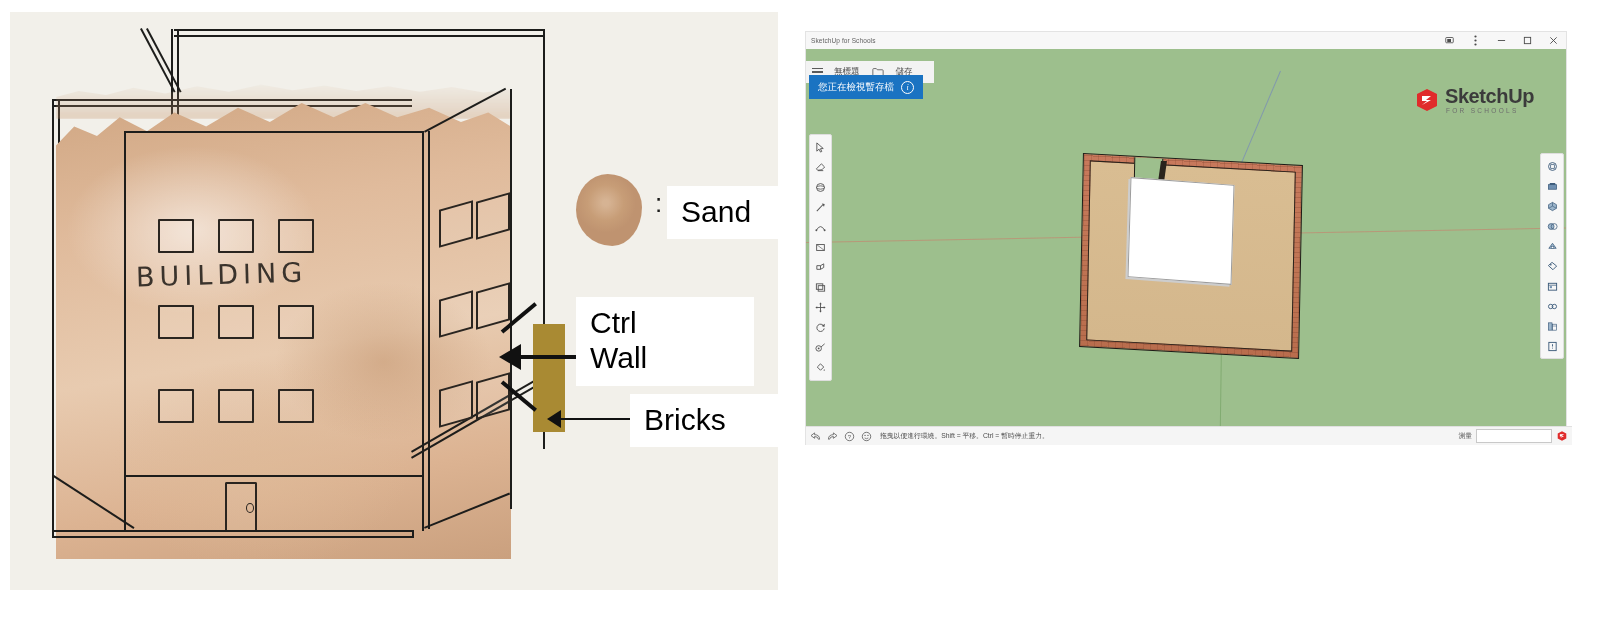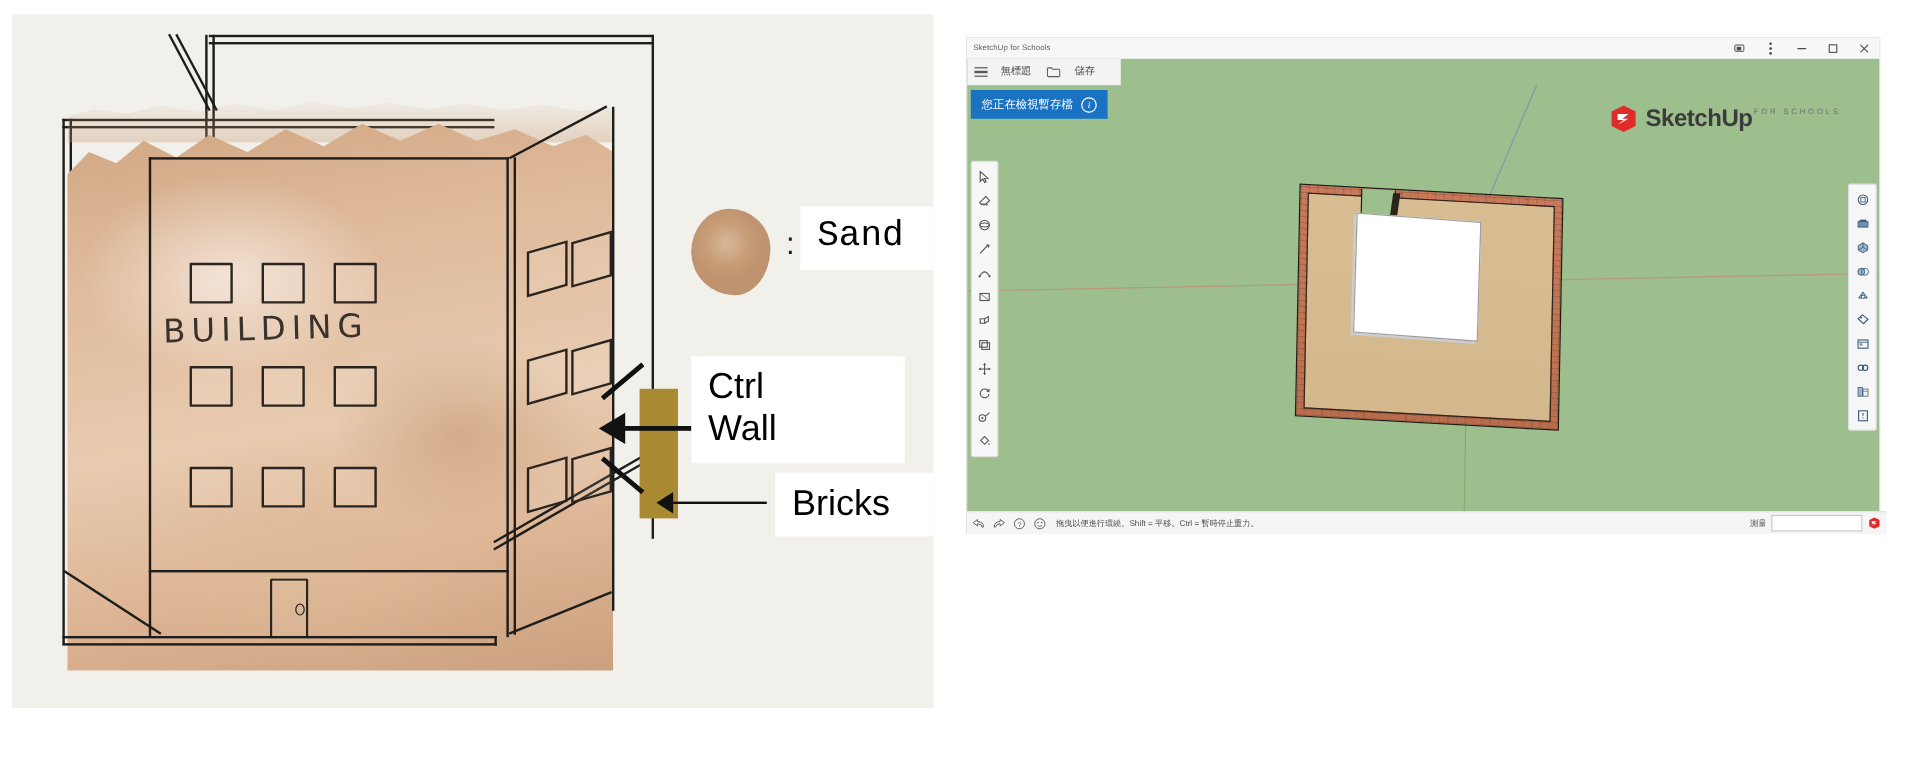--- a/index.html
+++ b/index.html
@@ -181,23 +181,23 @@
   .legend-box {
     position: absolute;
     background: #ffffff;
     color: #000000;
     font-family: "Liberation Sans", sans-serif;
     font-size: 30px;
     line-height: 1.18;
     padding: 8px 14px 10px 14px;
     white-space: pre-line;
   }
-  #legend-sand   { left: 657px; top: 160px; width: 110px; font-family: Liberation Mono, monospace; }
+  #legend-sand   { left: 657px; top: 174px; width: 110px; }
   #legend-metal  { left: 566px; top: 285px; width: 150px; }
-  #legend-bricks { left: 636px; top: 382px; width: 138px; }
+  #legend-bricks { left: 620px; top: 382px; width: 138px; }
 
   
   #sketchup-window {
     position: absolute;
     left: 806px;
     top: 32px;
     width: 760px;
     height: 412px;
     background: #ffffff;
     box-shadow: 0 0 0 1px #e3e3e3;
@@ -270,21 +270,21 @@
     top: 17px;
     width: 760px;
     height: 377px;
     background: #9dbf8d;
     overflow: hidden;
   }
 
   
   #su-menubar-wrap {
     position: absolute;
-    left: 0; top: 0;
+    left: 0; top: 12px;
     z-index: 6;
   }
 
   #su-banner {
     position: absolute;
     left: 3px;
     top: 26px;
     height: 24px;
     background: #1a73c2;
     color: #ffffff;
@@ -363,21 +363,21 @@
     position: absolute;
     right: 32px;
     top: 37px;
     display: flex;
     align-items: center;
     gap: 5px;
     z-index: 5;
   }
   #su-brand-text {
     display: flex;
-    flex-direction: row;
+    flex-direction: column;
     line-height: 1;
   }
   #su-brand-name {
     font-size: 20px;
     font-weight: bold;
     color: #3b3b3b;
     letter-spacing: -0.4px;
   }
   #su-brand-sub {
     font-size: 6.5px;

